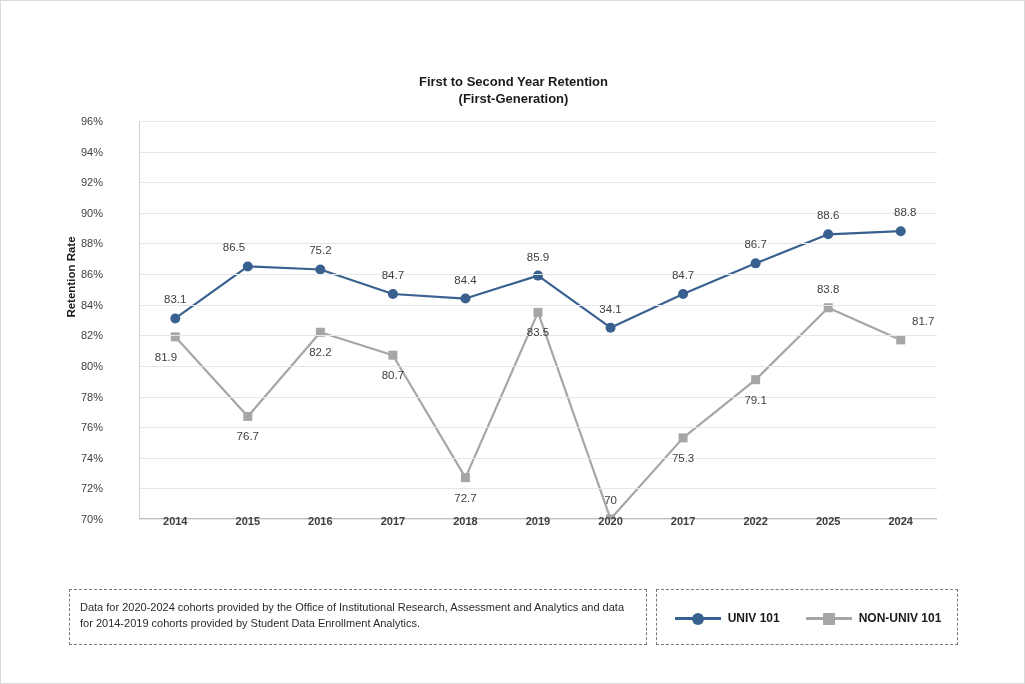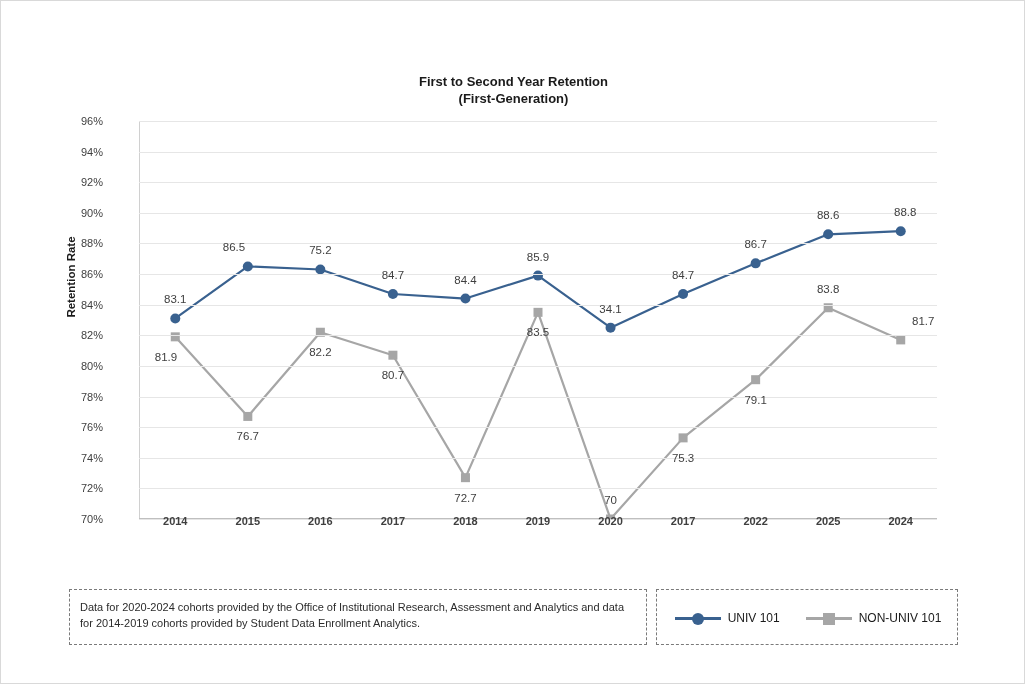--- a/index.html
+++ b/index.html
@@ -141,20 +141,21 @@
     color: #2b2b2b;
   }
   #legend-box {
     position: absolute;
     left: 655px;
     top: 588px;
     width: 302px;
     height: 56px;
     border: 1px dashed #7a7a7a;
     box-sizing: border-box;
+    font-weight: bold;
   }
   #legend-inner {
     position: absolute;
     left: 0; top: 0;
     width: 302px;
     height: 56px;
     display: flex;
     align-items: center;
     justify-content: center;
     gap: 26px;

